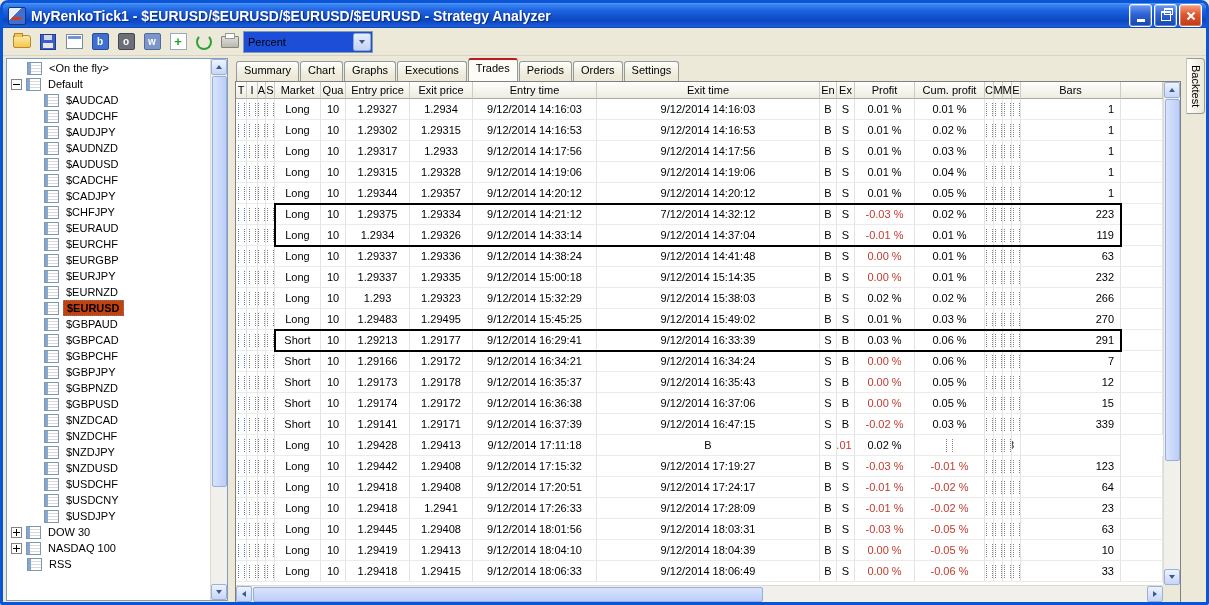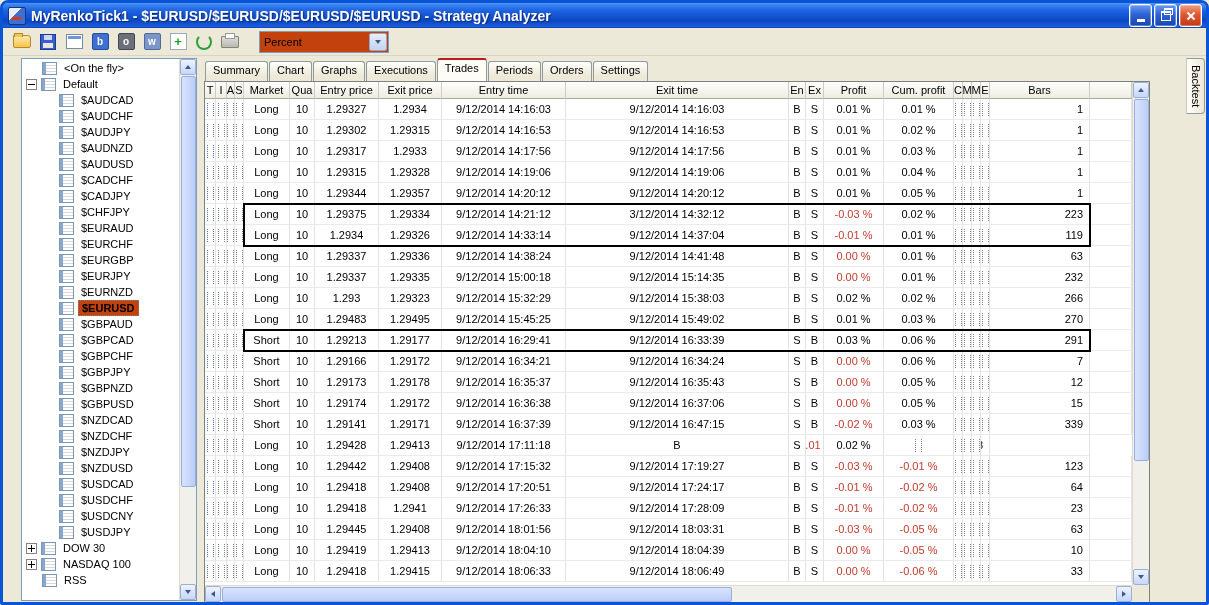--- a/index.html
+++ b/index.html
@@ -45,37 +45,37 @@
     align-items:center;justify-content:center;border-radius:2px;line-height:1;}
   .ic-b{background:#3f6fd1;border:1px solid #274b9b;}
   .ic-o{background:#6b6f79;border:1px solid #43464e;}
   .ic-w{background:#7d96c9;border:1px solid #51689c;}
   .ic-plus{width:15px;height:15px;background:#fff;border:1px solid #9aaabb;color:#1f9e2c;font-weight:bold;
     font-size:13px;display:flex;align-items:center;justify-content:center;line-height:1;}
   .ic-refresh{width:12px;height:12px;border:2px solid #2ca23a;border-top-color:transparent;border-radius:50%;}
   .ic-print{width:16px;height:10px;background:linear-gradient(#dfdfd8,#b9b9b0);border:1px solid #83837a;
     position:relative;border-radius:1px;}
   .ic-print::before{content:"";position:absolute;left:3px;top:-4px;width:8px;height:4px;background:#fff;border:1px solid #999;}
-  .combo{margin-left:16px;width:128px;height:20px;background:#c2410c;border:1px solid #7f9db9;
+  .combo{margin-left:0;width:128px;height:20px;background:#1d4ed8;border:1px solid #7f9db9;
     display:flex;align-items:center;font-size:11px;}
   .combo-text{flex:1;padding-left:4px;overflow:hidden;white-space:nowrap;}
   .combo-btn{width:16px;height:16px;margin-right:1px;background:linear-gradient(#e7eefb,#c3d3f3);
     border:1px solid #93a8cf;border-radius:2px;display:flex;align-items:center;justify-content:center;}
 
   
   .tri-down{width:0;height:0;border-left:3px solid transparent;border-right:3px solid transparent;border-top:4px solid #3a5a8c;}
   .tri-up{width:0;height:0;border-left:3px solid transparent;border-right:3px solid transparent;border-bottom:4px solid #3a5a8c;}
   .tri-left{width:0;height:0;border-top:3px solid transparent;border-bottom:3px solid transparent;border-right:4px solid #3a5a8c;}
   .tri-right{width:0;height:0;border-top:3px solid transparent;border-bottom:3px solid transparent;border-left:4px solid #3a5a8c;}
 
   
   .content{display:flex;height:547px;position:relative;}
 
   
-  .tree-panel{width:176px;flex:none;margin:2px 0 2px 18px;background:#fff;border:1px solid #7f9db9;
+  .tree-panel{width:222px;flex:none;margin:2px 0 2px 3px;background:#fff;border:1px solid #7f9db9;
     position:relative;overflow:hidden;box-sizing:border-box;}
   .tree-items{position:absolute;left:0;top:1px;right:17px;bottom:0;overflow:hidden;}
   .trow{height:16px;display:flex;align-items:center;font-size:11px;white-space:nowrap;cursor:default;}
   .trow .lbl{padding:0 3px;line-height:14px;}
   .trow.selected .lbl{border:1px dotted #808080;background:#c2410c;font-weight:bold;}
   .exp{width:9px;height:9px;border:1px solid #848484;background:#fff;position:relative;flex:none;margin-right:4px;box-sizing:content-box;}
   .exp::before{content:"";position:absolute;left:1px;right:1px;top:4px;height:1px;background:#000;}
   .exp.plus::after{content:"";position:absolute;top:1px;bottom:1px;left:4px;width:1px;background:#000;}
   .tico{width:13px;height:11px;border:1px solid #8096b0;margin-right:4px;flex:none;
     background-image:linear-gradient(90deg,#86a7d2 0 3px,rgba(0,0,0,0) 3px),
@@ -293,24 +293,20 @@
           <div class="trow ind2">
             <span class="tico"></span>
             <span class="lbl">$NZDJPY</span>
           </div>
           <div class="trow ind2">
             <span class="tico"></span>
             <span class="lbl">$NZDUSD</span>
           </div>
           <div class="trow ind2">
             <span class="tico"></span>
-            <span class="lbl">$USDCAD</span>
-          </div>
-          <div class="trow ind2">
-            <span class="tico"></span>
             <span class="lbl">$USDCHF</span>
           </div>
           <div class="trow ind2">
             <span class="tico"></span>
             <span class="lbl">$USDCNY</span>
           </div>
           <div class="trow ind2">
             <span class="tico"></span>
             <span class="lbl">$USDJPY</span>
           </div>
@@ -578,21 +574,21 @@
                   <span class="mini"></span>
                 </div>
                 <div class="bc">
                   <span class="mini"></span>
                 </div>
                 <div class="bc">Long</div>
                 <div class="bc">10</div>
                 <div class="bc">1.29375</div>
                 <div class="bc">1.29334</div>
                 <div class="bc">9/12/2014 14:21:12</div>
-                <div class="bc">3/12/2014 14:32:12</div>
+                <div class="bc">7/12/2014 14:32:12</div>
                 <div class="bc">B</div>
                 <div class="bc">S</div>
                 <div class="bc red">-0.03 %</div>
                 <div class="bc">0.02 %</div>
                 <div class="bc">
                   <span class="mini"></span>
                 </div>
                 <div class="bc">
                   <span class="mini"></span>
                 </div>

